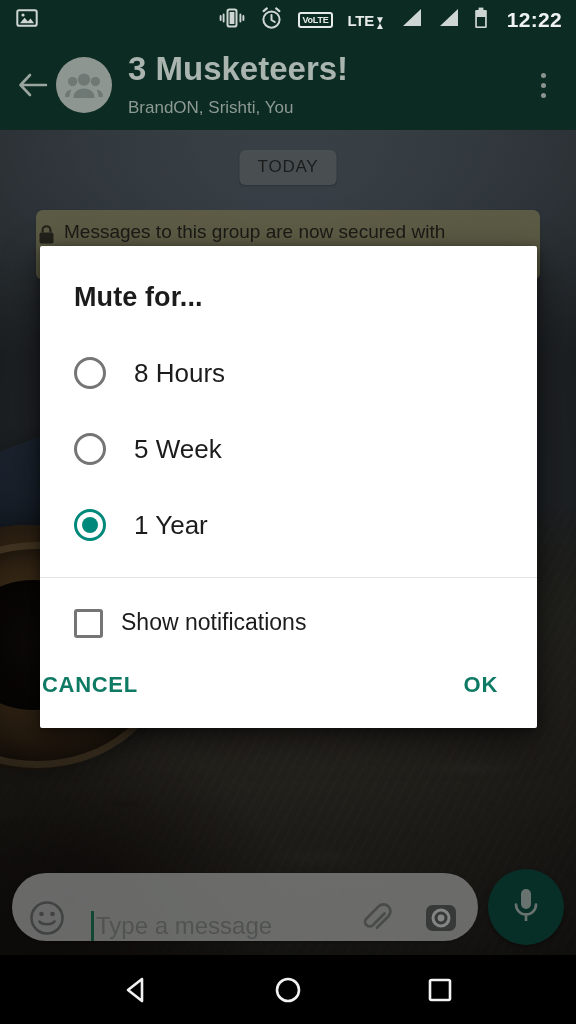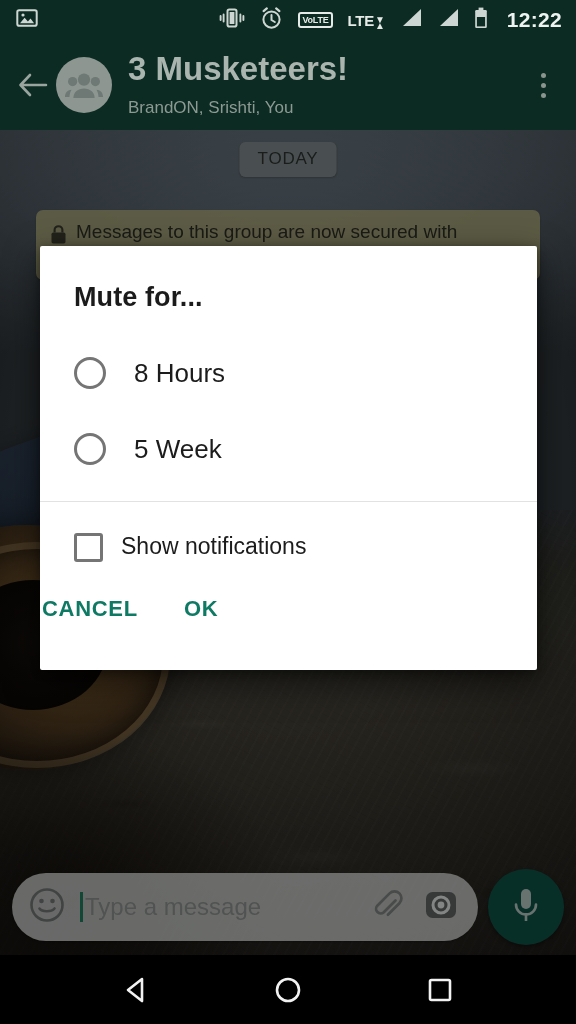--- a/index.html
+++ b/index.html
@@ -210,38 +210,38 @@
 
   
   #chat-area {
     position: absolute;
     left: 0; top: 130px;
     width: 576px; height: 730px;
     z-index: 20;
   }
   #today-chip {
     position: absolute;
-    left: 50%; top: 12px;
+    left: 50%; top: 20px;
     transform: translateX(-50%);
     background: rgba(138,148,146,.72);
     border-radius: 6px;
     padding: 7px 18px 8px;
     font-size: 17px;
     letter-spacing: .8px;
     color: #2d3331;
     box-shadow: 0 1px 2px rgba(0,0,0,.2);
   }
   #encryption-bubble {
     position: absolute;
     left: 36px; top: 80px;
     width: 504px;
     box-sizing: border-box;
     background: rgba(177,172,123,.80);
     border-radius: 7px;
-    padding: 11px 14px 30px;
+    padding: 11px 2px 30px;
     font-size: 19px;
     color: #2e2e26;
     box-shadow: 0 1px 2px rgba(0,0,0,.22);
     display: flex;
     align-items: flex-start;
     gap: 9px;
   }
   .lock-ico { flex: 0 0 auto; margin-top: 3px; }
 
   
@@ -254,24 +254,25 @@
     align-items: center;
     padding: 0 12px;
     box-sizing: border-box;
   }
   #composer {
     flex: 1 1 auto;
     height: 68px;
     background: rgba(225,228,226,.78);
     border-radius: 34px;
     display: flex;
-    align-items: center;
+    align-items: flex-end;
     padding: 0 18px 0 16px;
     box-sizing: border-box;
     box-shadow: 0 1px 2px rgba(0,0,0,.25);
+    gap: 11px;
   }
   #emoji-icon { flex: 0 0 auto; cursor: pointer; }
   #msg-input-wrap {
     flex: 1 1 auto;
     display: flex;
     align-items: center;
     margin-left: 14px;
     min-width: 0;
   }
   #caret {
@@ -361,24 +362,24 @@
     box-sizing: border-box;
     flex: 0 0 auto;
   }
   #checkbox-label {
     margin-left: 18px;
     font-size: 23px;
     color: #1c1c1c;
   }
   #dialog-actions {
     display: flex;
-    justify-content: flex-start;
-    align-items: center;
-    gap: 42px;
-    padding: 28px 37px 42px 0;
+    justify-content: space-between;
+    align-items: center;
+    gap: 60px;
+    padding: 28px 37px 24px 0;
   }
   .dialog-btn {
     background: none;
     border: none;
     font-family: "Liberation Sans", sans-serif;
     font-size: 22px;
     font-weight: bold;
     letter-spacing: .7px;
     color: #0f7a64;
     cursor: pointer;
@@ -560,20 +561,26 @@
           <span class="radio-dot"></span>
         </span>
         <span class="radio-label">8 Hours</span>
       </div>
       <div class="radio-row">
         <span class="radio-outer">
           <span class="radio-dot"></span>
         </span>
         <span class="radio-label">5 Week</span>
       </div>
+      <div class="radio-row selected">
+        <span class="radio-outer">
+          <span class="radio-dot"></span>
+        </span>
+        <span class="radio-label">1 Year</span>
+      </div>
     </div>
 
     <div id="dialog-divider"></div>
 
     <div id="checkbox-row">
       <span class="checkbox-box"></span>
       <span id="checkbox-label">Show notifications</span>
     </div>
 
     <div id="dialog-actions">

